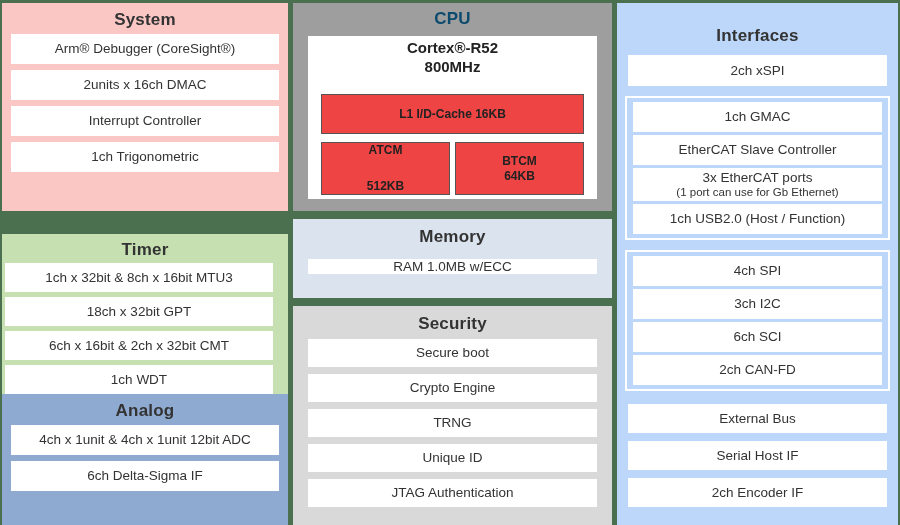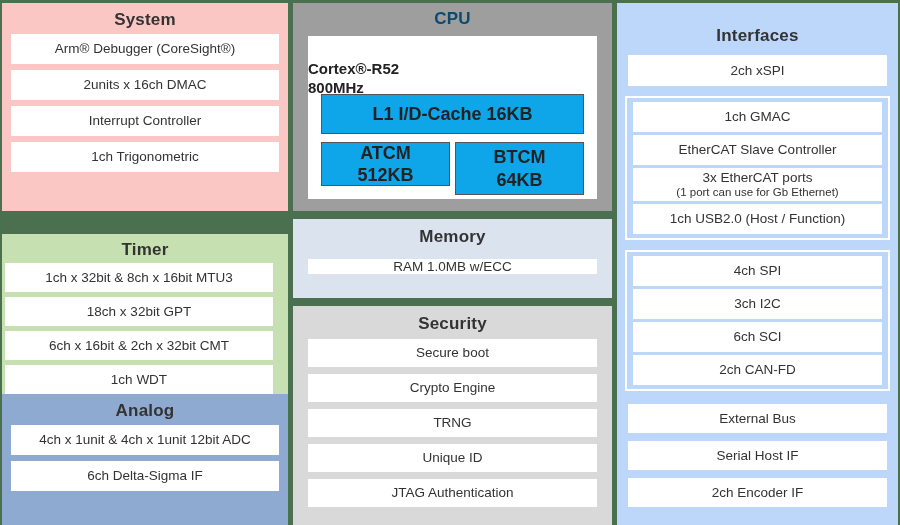--- a/index.html
+++ b/index.html
@@ -109,50 +109,50 @@
   }
   #block-cpu .block-title { margin-top: 7px; }
   #cpu-core {
     position: absolute;
     left: 15px; right: 15px;
     top: 33px; bottom: 12px;
     background: #ffffff;
     box-sizing: border-box;
   }
   #cpu-core-name {
-    text-align: left;
+    text-align: center;
     font-weight: bold;
     font-size: 15px;
     color: #222222;
-    margin-top: 24px;
+    margin-top: 3px;
     line-height: 1.25;
   }
   .cpu-inner-box {
     border: 1.5px solid #555555;
-    background: #0ea5e9;
+    background: #ef4444;
     display: flex;
     flex-direction: column;
     align-items: center;
     justify-content: center;
     text-align: center;
     font-weight: bold;
-    font-size: 18px;
+    font-size: 12px;
     color: #222222;
     box-sizing: border-box;
     line-height: 1.25;
   }
   #cpu-cache {
     position: absolute;
     left: 13px; right: 13px;
     top: 58px; height: 40px;
   }
   #cpu-atcm {
     position: absolute;
     left: 13px; width: 129px;
-    top: 106px; height: 44px;
+    top: 106px; height: 53px; justify-content: space-between;
   }
   #cpu-btcm {
     position: absolute;
     right: 13px; width: 129px;
     top: 106px; height: 53px; justify-content: center;
   }
 
   
   #block-memory {
     top: 219px; height: 79px;

